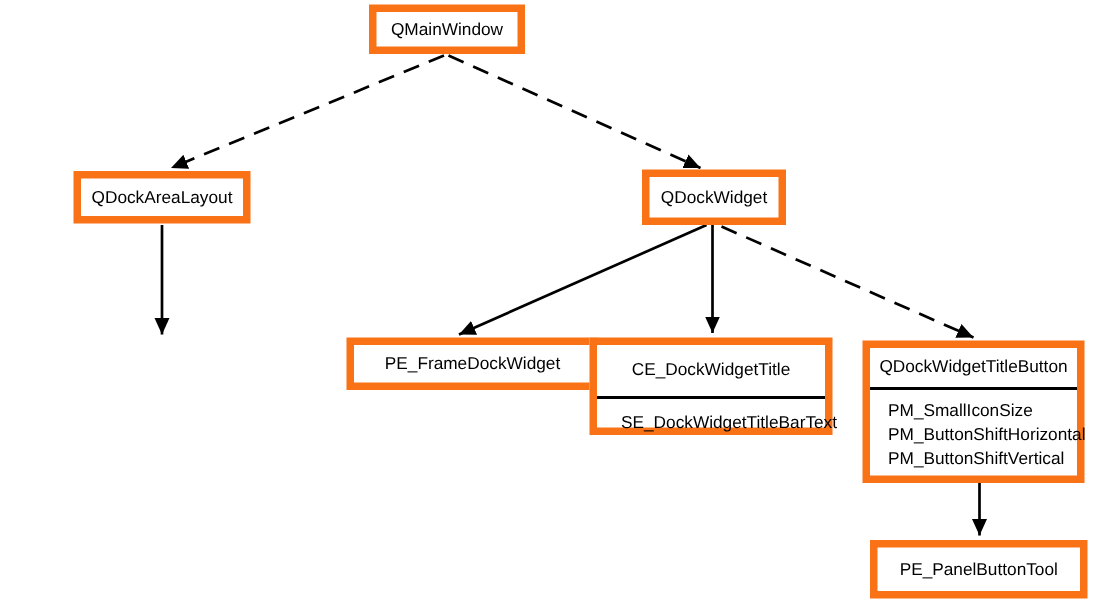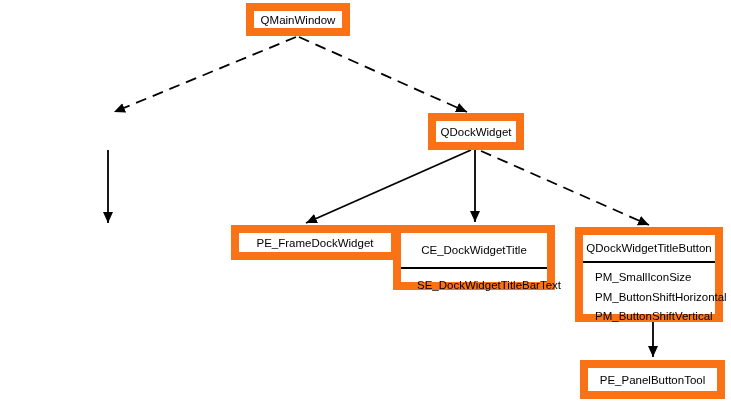--- a/index.html
+++ b/index.html
@@ -15,21 +15,21 @@
   }
   #edges {
     position: absolute;
     left: 0; top: 0;
     width: 731px; height: 403px;
     pointer-events: none;
   }
   .node {
     position: absolute;
     box-sizing: border-box;
-    border: 8px solid #f97316;
+    border: 5px solid #f97316;
     background: #ffffff;
     white-space: nowrap;
   }
   .node-title {
     display: flex;
     align-items: center;
     justify-content: center;
     box-sizing: border-box;
     width: 100%;
     height: 100%;
@@ -55,21 +55,21 @@
   #n-indicator .node-attrs { height: 31px; padding-left: 8px; }
 
   #n-frame            { left: 231px; top: 225px; width: 168px; height: 35px; }
 
   #n-ce               { left: 393px; top: 225px; width: 162px; height: 65px; }
   #n-ce .node-title   { height: 36px; }
   #n-ce .node-attrs   { height: 31px; padding-left: 16px; }
 
   #n-titlebtn         { left: 575px; top: 227px; width: 148px; height: 95px; }
   #n-titlebtn .node-title { height: 28px; }
-  #n-titlebtn .node-attrs { height: 61px; padding-left: 12px; justify-content: space-between; padding-top: 6px; }
+  #n-titlebtn .node-attrs { height: 61px; padding-left: 12px; justify-content: flex-start; padding-top: 6px; }
 
   #n-panel            { left: 580px; top: 360px; width: 145px; height: 39px; }
 </style>
 </head>
 <body>
 
 <div id="canvas">
 
   <svg id="edges" viewBox="0 0 731 403" xmlns="http://www.w3.org/2000/svg">
     <defs>
@@ -83,20 +83,23 @@
     <line x1="471" y1="150" x2="306" y2="223" stroke="#000000" stroke-width="1.8" marker-end="url(#arrow)"></line>
     <line x1="475" y1="150" x2="475" y2="222" stroke="#000000" stroke-width="1.8" marker-end="url(#arrow)"></line>
     <line x1="481" y1="151" x2="649" y2="225" stroke="#000000" stroke-width="1.8" stroke-dasharray="11,7" marker-end="url(#arrow)"></line>
     <line x1="653" y1="322" x2="653" y2="357" stroke="#000000" stroke-width="1.8" marker-end="url(#arrow)"></line>
   </svg>
 
   <div id="n-qmainwindow" class="node">
     <div class="node-title">QMainWindow</div>
   </div>
 
+  <div id="n-qdockarealayout" class="node">
+    <div class="node-title">QDockAreaLayout</div>
+  </div>
 
   <div id="n-qdockwidget" class="node">
     <div class="node-title">QDockWidget</div>
   </div>
 
 
   <div id="n-frame" class="node">
     <div class="node-title">PE_FrameDockWidget</div>
   </div>
 

